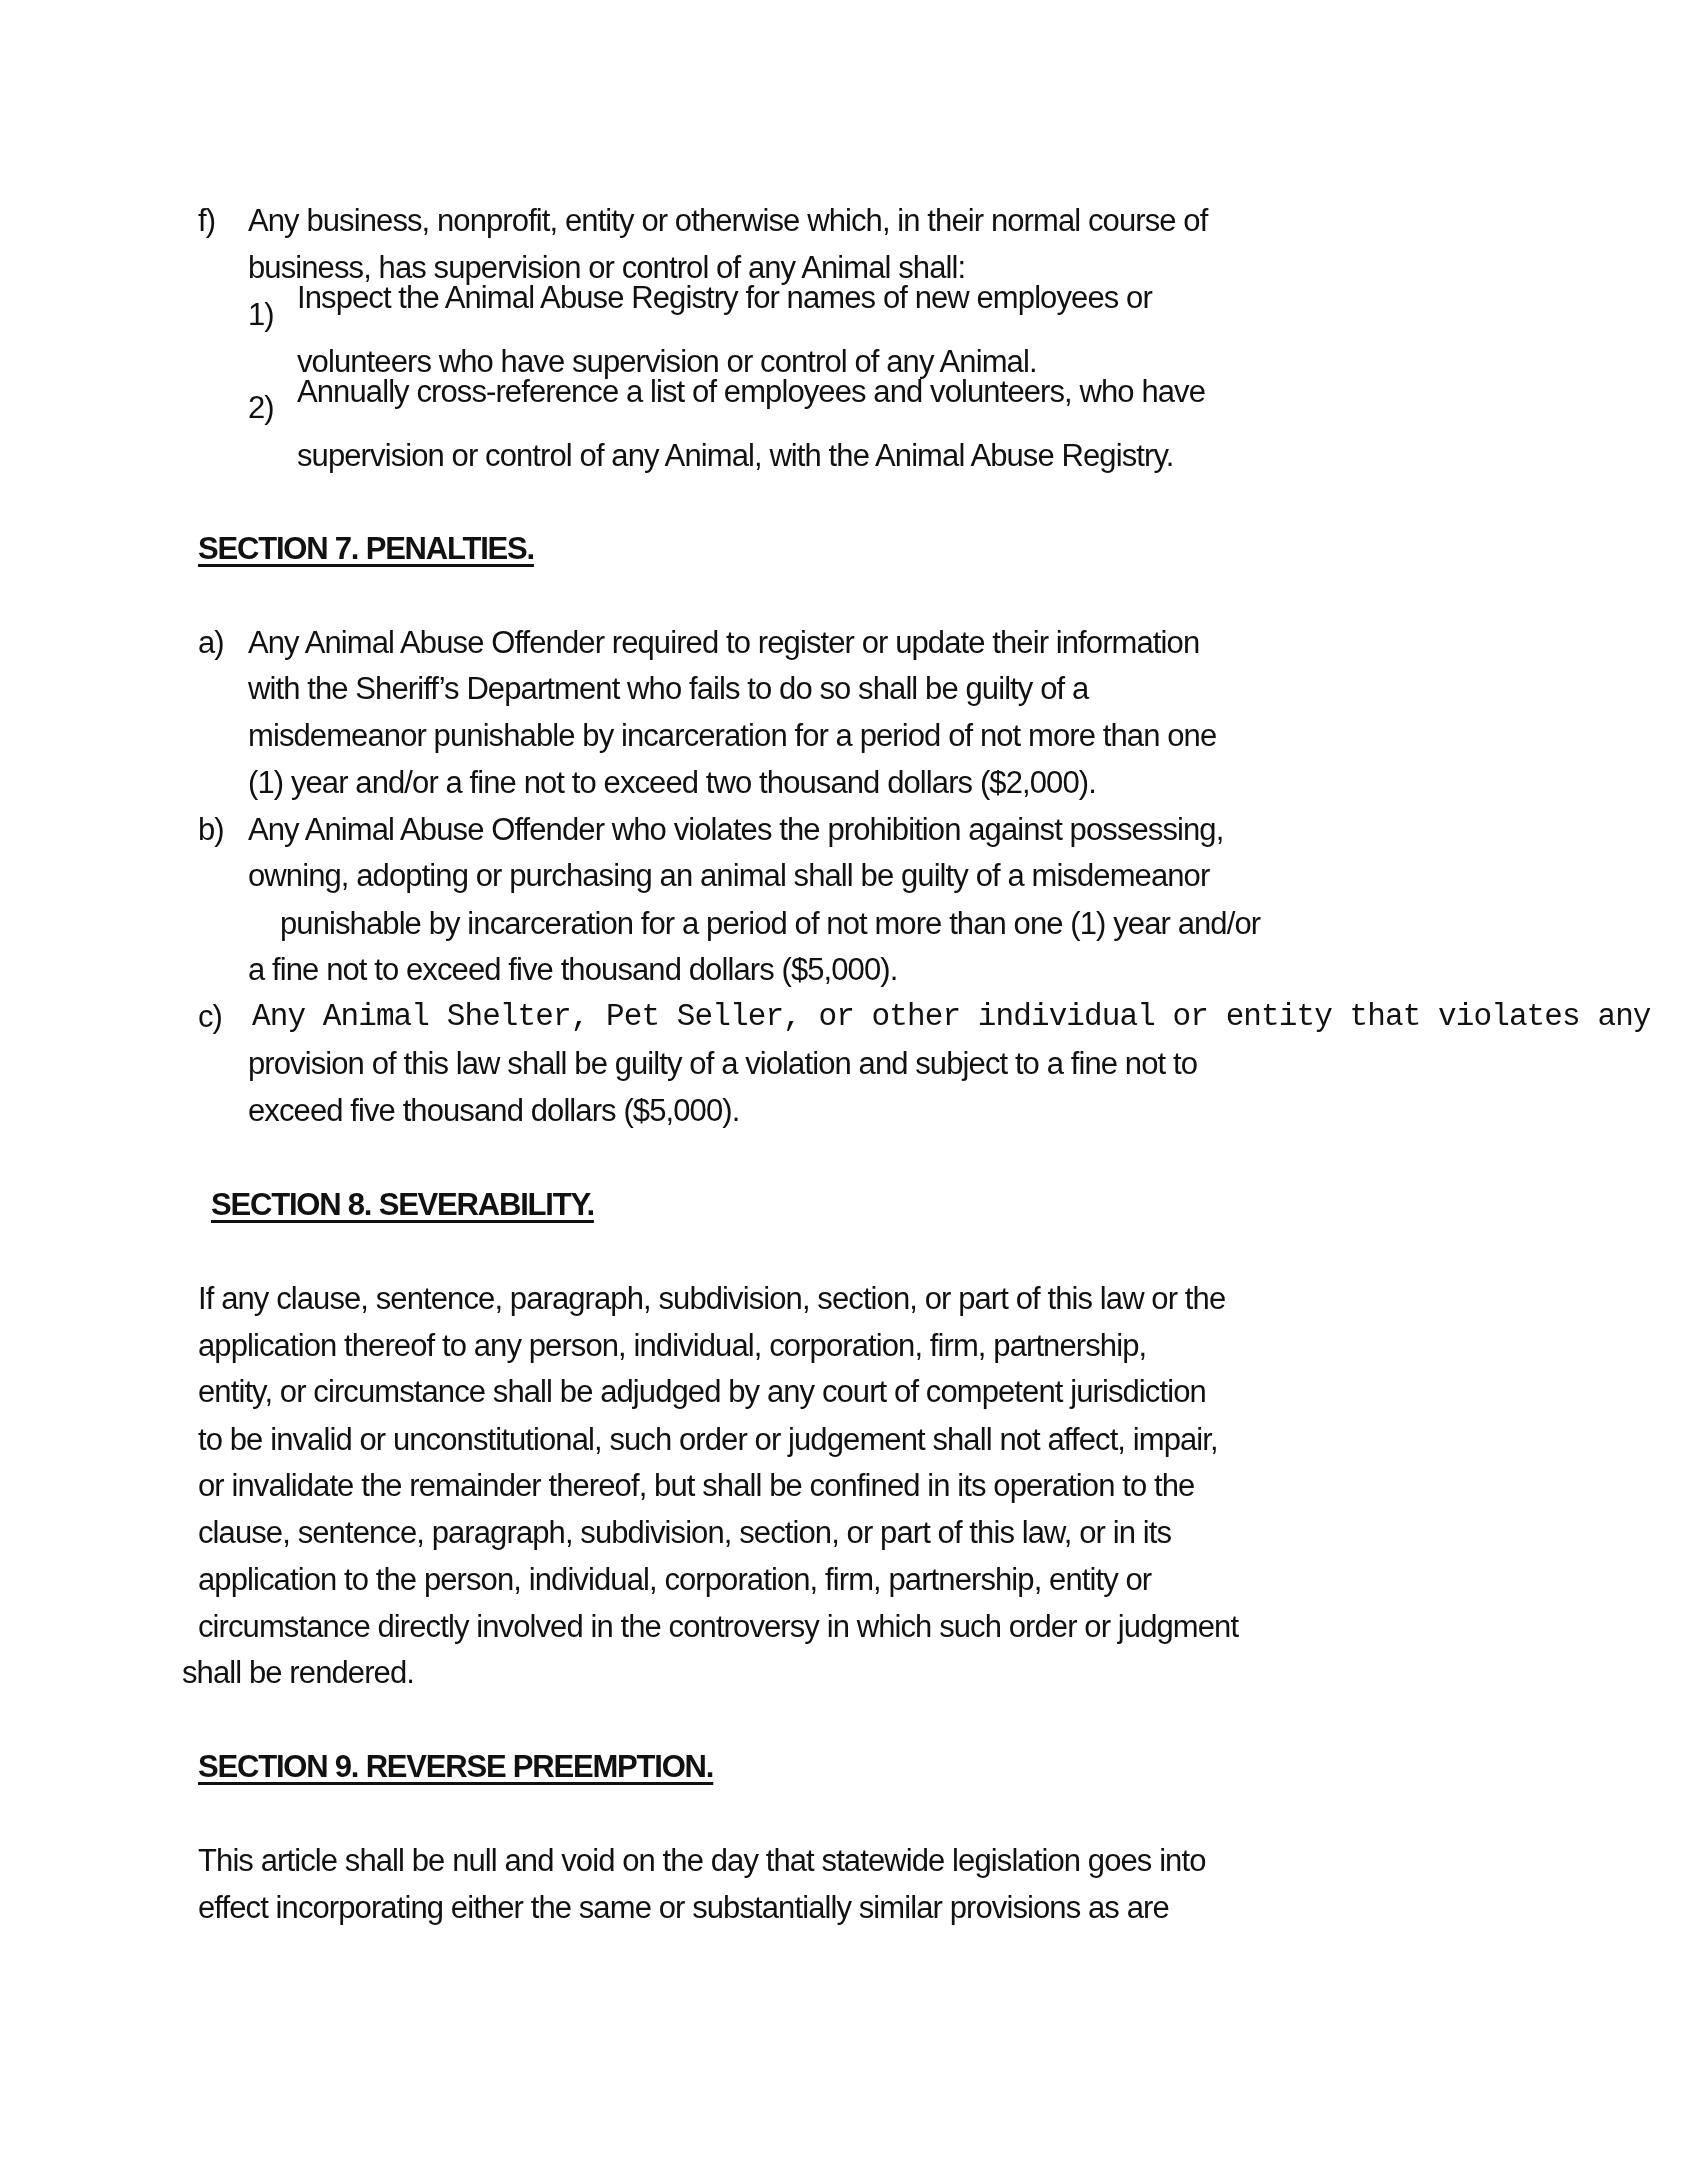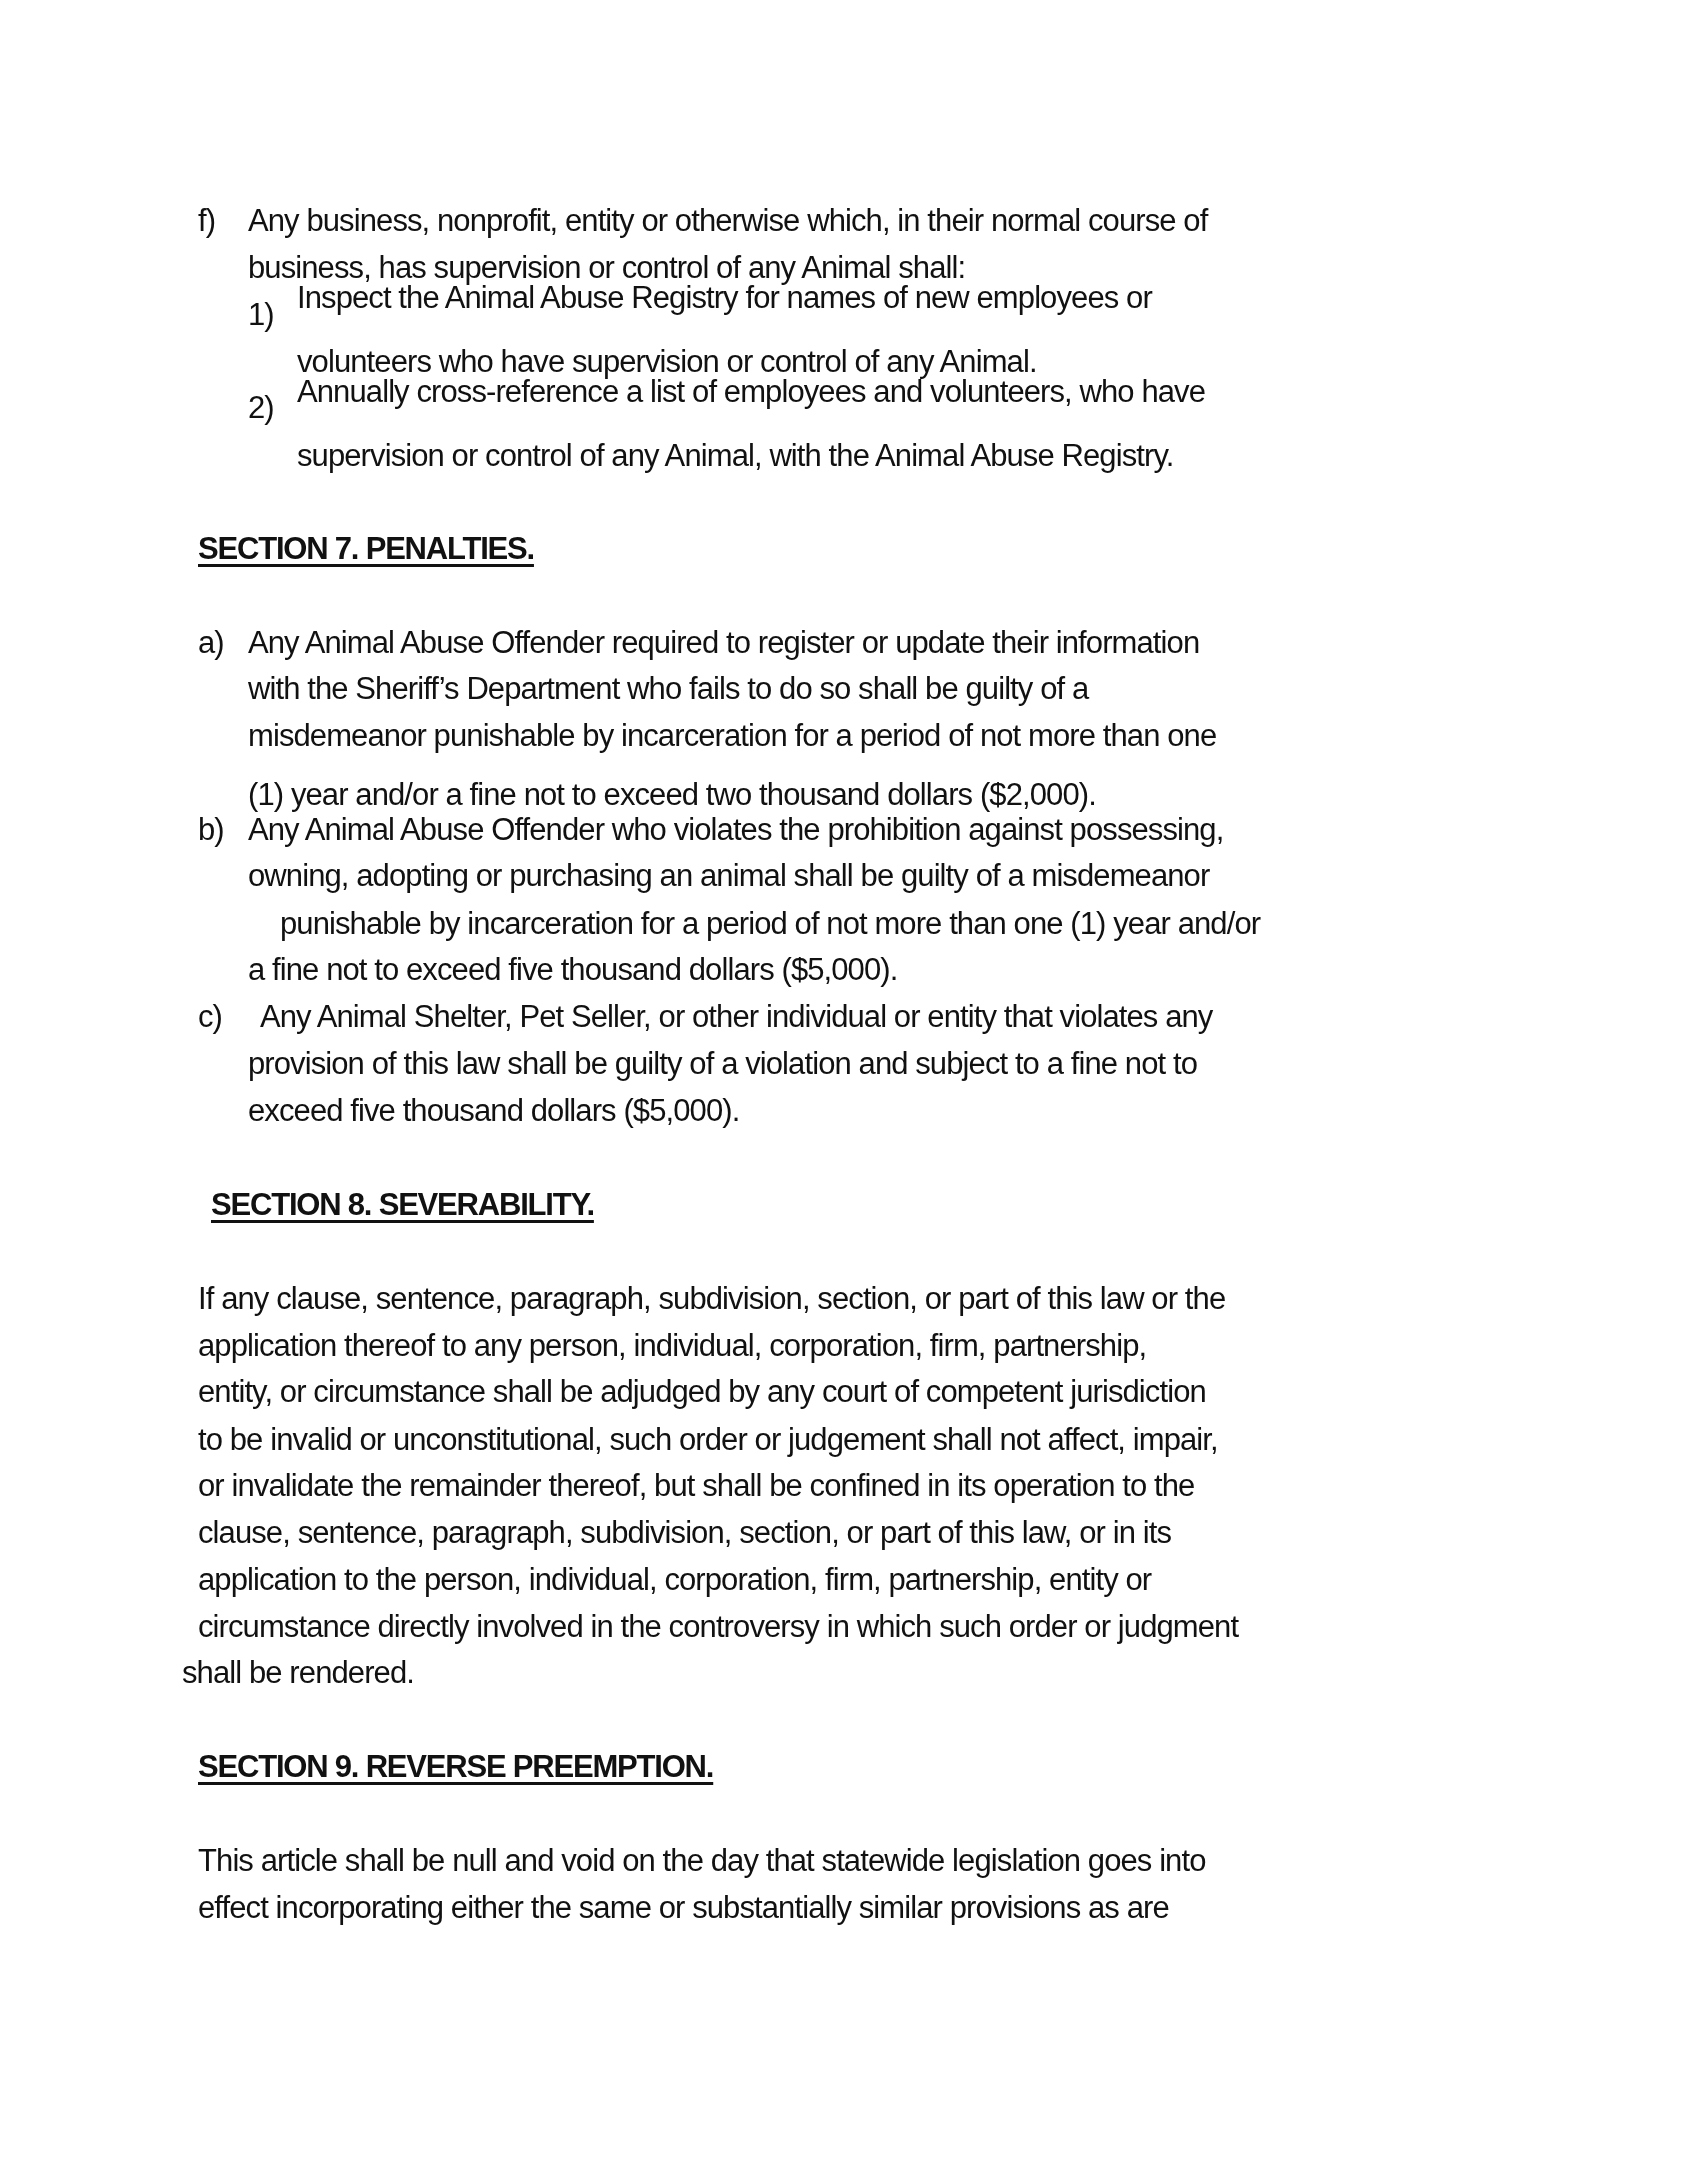--- a/index.html
+++ b/index.html
@@ -35,34 +35,34 @@
   </div>
 
   <div>
     <span class="line heading" style="left:198px; top:529px;">SECTION 7.  PENALTIES.</span>
 
     <div>
       <span class="marker" style="left:198px; top:623px;">a)</span>
       <span class="line" style="left:248px; top:623px;">Any Animal Abuse Offender required to register or update their information</span>
       <span class="line" style="left:248px; top:669px;">with the Sheriff’s Department who fails to do so shall be guilty of a</span>
       <span class="line" style="left:248px; top:716px;">misdemeanor punishable by incarceration for a period of not more than one</span>
-      <span class="line" style="left:248px; top:763px;margin-top:12px;">(1) year and/or a fine not to exceed two thousand dollars ($2,000).</span>
+      <span class="line" style="left:248px; top:763px;">(1) year and/or a fine not to exceed two thousand dollars ($2,000).</span>
     </div>
 
     <div>
       <span class="marker" style="left:198px; top:810px;">b)</span>
       <span class="line" style="left:248px; top:810px;">Any Animal Abuse Offender who violates the prohibition against possessing,</span>
       <span class="line" style="left:248px; top:856px;">owning, adopting or purchasing an animal shall be guilty of a misdemeanor</span>
       <span class="line" style="left:248px; top:904px;margin-left:32px;">punishable by incarceration for a period of not more than one (1) year and/or</span>
       <span class="line" style="left:248px; top:950px;">a fine not to exceed five thousand dollars ($5,000).</span>
     </div>
 
     <div>
       <span class="marker" style="left:198px; top:997px;">c)</span>
-      <span class="line" style="left:260px; top:997px;">Any Animal Shelter, Pet Seller, or other individual or entity that violates any</span>
+      <span class="line" style="left:252px; top:997px;font-family:Liberation Mono, monospace;">Any Animal Shelter, Pet Seller, or other individual or entity that violates any</span>
       <span class="line" style="left:248px; top:1044px;">provision of this law shall be guilty of a violation and subject to a fine not to</span>
       <span class="line" style="left:248px; top:1091px;">exceed five thousand dollars ($5,000).</span>
     </div>
   </div>
 
   <div>
     <span class="line heading" style="left:198px; top:1185px;margin-left:13px;">SECTION 8.  SEVERABILITY.</span>
     <span class="line" style="left:198px; top:1279px;">If any clause, sentence, paragraph, subdivision, section, or part of this law or the</span>
     <span class="line" style="left:198px; top:1326px;">application thereof to any person, individual, corporation, firm, partnership,</span>
     <span class="line" style="left:198px; top:1372px;">entity, or circumstance shall be adjudged by any court of competent jurisdiction</span>

